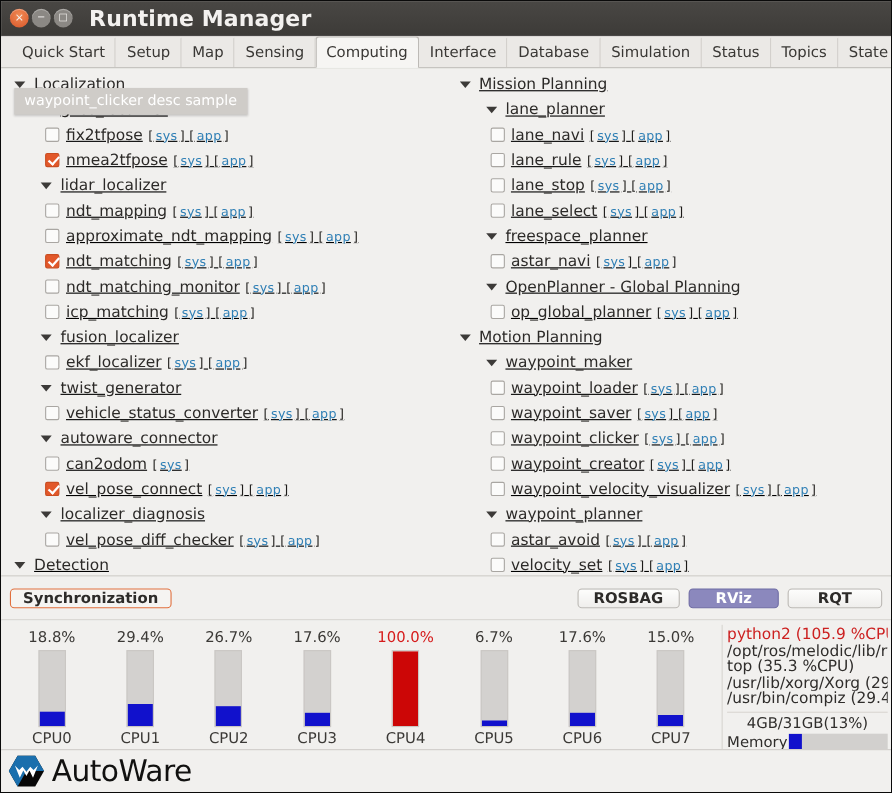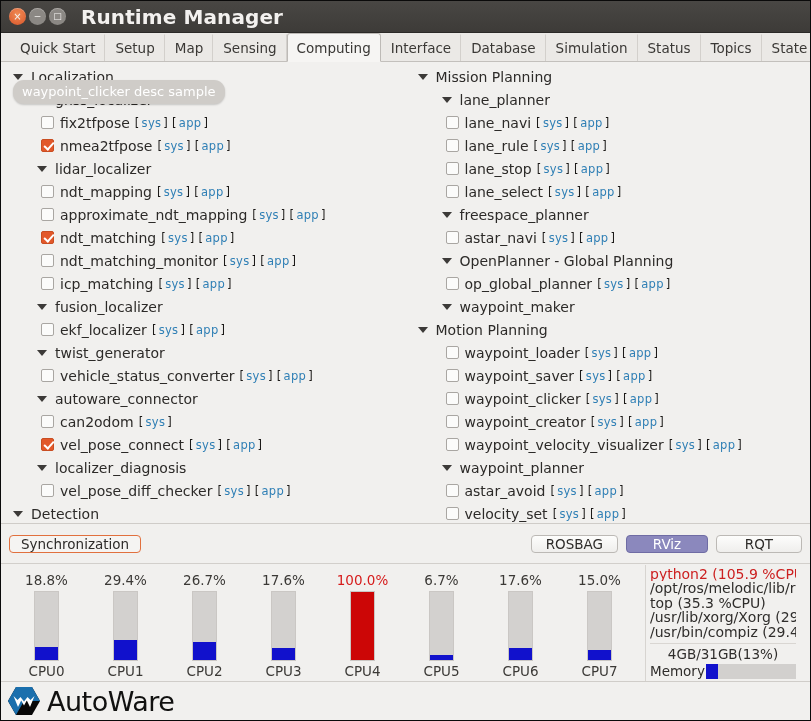--- a/index.html
+++ b/index.html
@@ -78,20 +78,21 @@
   }
 
   
   .tree-area {
     flex: 1 1 auto;
     position: relative;
     background: #f1f0ee;
     display: flex;
     overflow: hidden;
     border-bottom: 1px solid #cfccc8;
+    text-decoration: underline;
   }
   .tree-col {
     width: 50%;
     padding-top: 3px;
     overflow: hidden;
     position: relative;
   }
   .node {
     display: flex; align-items: center;
     height: 23px;
@@ -153,40 +154,40 @@
   .tooltip {
     position: absolute;
     left: 12px; top: 18px;
     background: #cfccc8;
     color: #ffffff;
     font-size: 13px;
     padding: 4px 9px 5px 9px;
     z-index: 9;
     white-space: nowrap;
     box-shadow: 0 1px 2px rgba(0,0,0,.18);
-    border-radius: 11px;
   }
 
   
   .btnrow {
     flex: 0 0 40px; height: 40px;
     background: #f1f0ee;
     display: flex; align-items: center;
     padding: 0 8px;
     border-bottom: 1px solid #d2cfcb;
   }
   .btn {
     height: 18px;
     padding: 0 14px;
     display: flex; align-items: center; justify-content: center;
     font-size: 13.5px;
     color: #2d2b29;
     background: linear-gradient(180deg,#fdfdfc,#efeeec);
     border: 1px solid #bcb9b5;
     border-radius: 4px;
+    font-weight: bold;
   }
   .btn.sync {
     border: 1px solid #e1703e;
     background: #f5f4f2;
     padding: 0 11px;
   }
   .btn.active {
     background: #8b88bd;
     border: 1px solid #6f6ca4;
     color: #ffffff;
@@ -196,24 +197,23 @@
   .btnrow .btn + .btn { margin-left: 8px; }
   .btn.rqt { min-width: 86px; }
   .btn.rosbag { min-width: 82px; }
   .btn.rviz { min-width: 82px; }
 
   
   .cpu-area {
     flex: 0 0 118px; height: 118px;
     background: #f1f0ee;
     display: flex;
-    padding: 4px 11px 0 0;
+    padding: 4px 0 0 0;
     position: relative;
     border-bottom: 1px solid #d0cdc9;
-    align-items: flex-end;
   }
   .gauges {
     flex: 1 1 auto;
     display: flex;
     justify-content: space-around;
     align-items: flex-end;
     padding: 0 6px 2px 6px;
   }
   .gauge {
     width: 72px;
@@ -450,27 +450,27 @@
         </div>
         <div class="node lvl1">
           <span class="arrow"></span>
           <span class="nlabel">OpenPlanner - Global Planning</span>
         </div>
         <div class="node lvl2">
           <span class="cb"></span>
           <span class="nlabel">op_global_planner</span>
           <span class="links"><span class="br">[</span><span class="lk">sys</span><span class="br">]</span> <span class="br">[</span><span class="lk">app</span><span class="br">]</span></span>
         </div>
+        <div class="node lvl0">
+          <span class="arrow"></span>
+          <span class="nlabel">Motion Planning</span>
+        </div>
         <div class="node lvl1">
           <span class="arrow"></span>
           <span class="nlabel">waypoint_maker</span>
-        </div>
-        <div class="node lvl0">
-          <span class="arrow"></span>
-          <span class="nlabel">Motion Planning</span>
         </div>
         <div class="node lvl2">
           <span class="cb"></span>
           <span class="nlabel">waypoint_loader</span>
           <span class="links"><span class="br">[</span><span class="lk">sys</span><span class="br">]</span> <span class="br">[</span><span class="lk">app</span><span class="br">]</span></span>
         </div>
         <div class="node lvl2">
           <span class="cb"></span>
           <span class="nlabel">waypoint_saver</span>
           <span class="links"><span class="br">[</span><span class="lk">sys</span><span class="br">]</span> <span class="br">[</span><span class="lk">app</span><span class="br">]</span></span>

